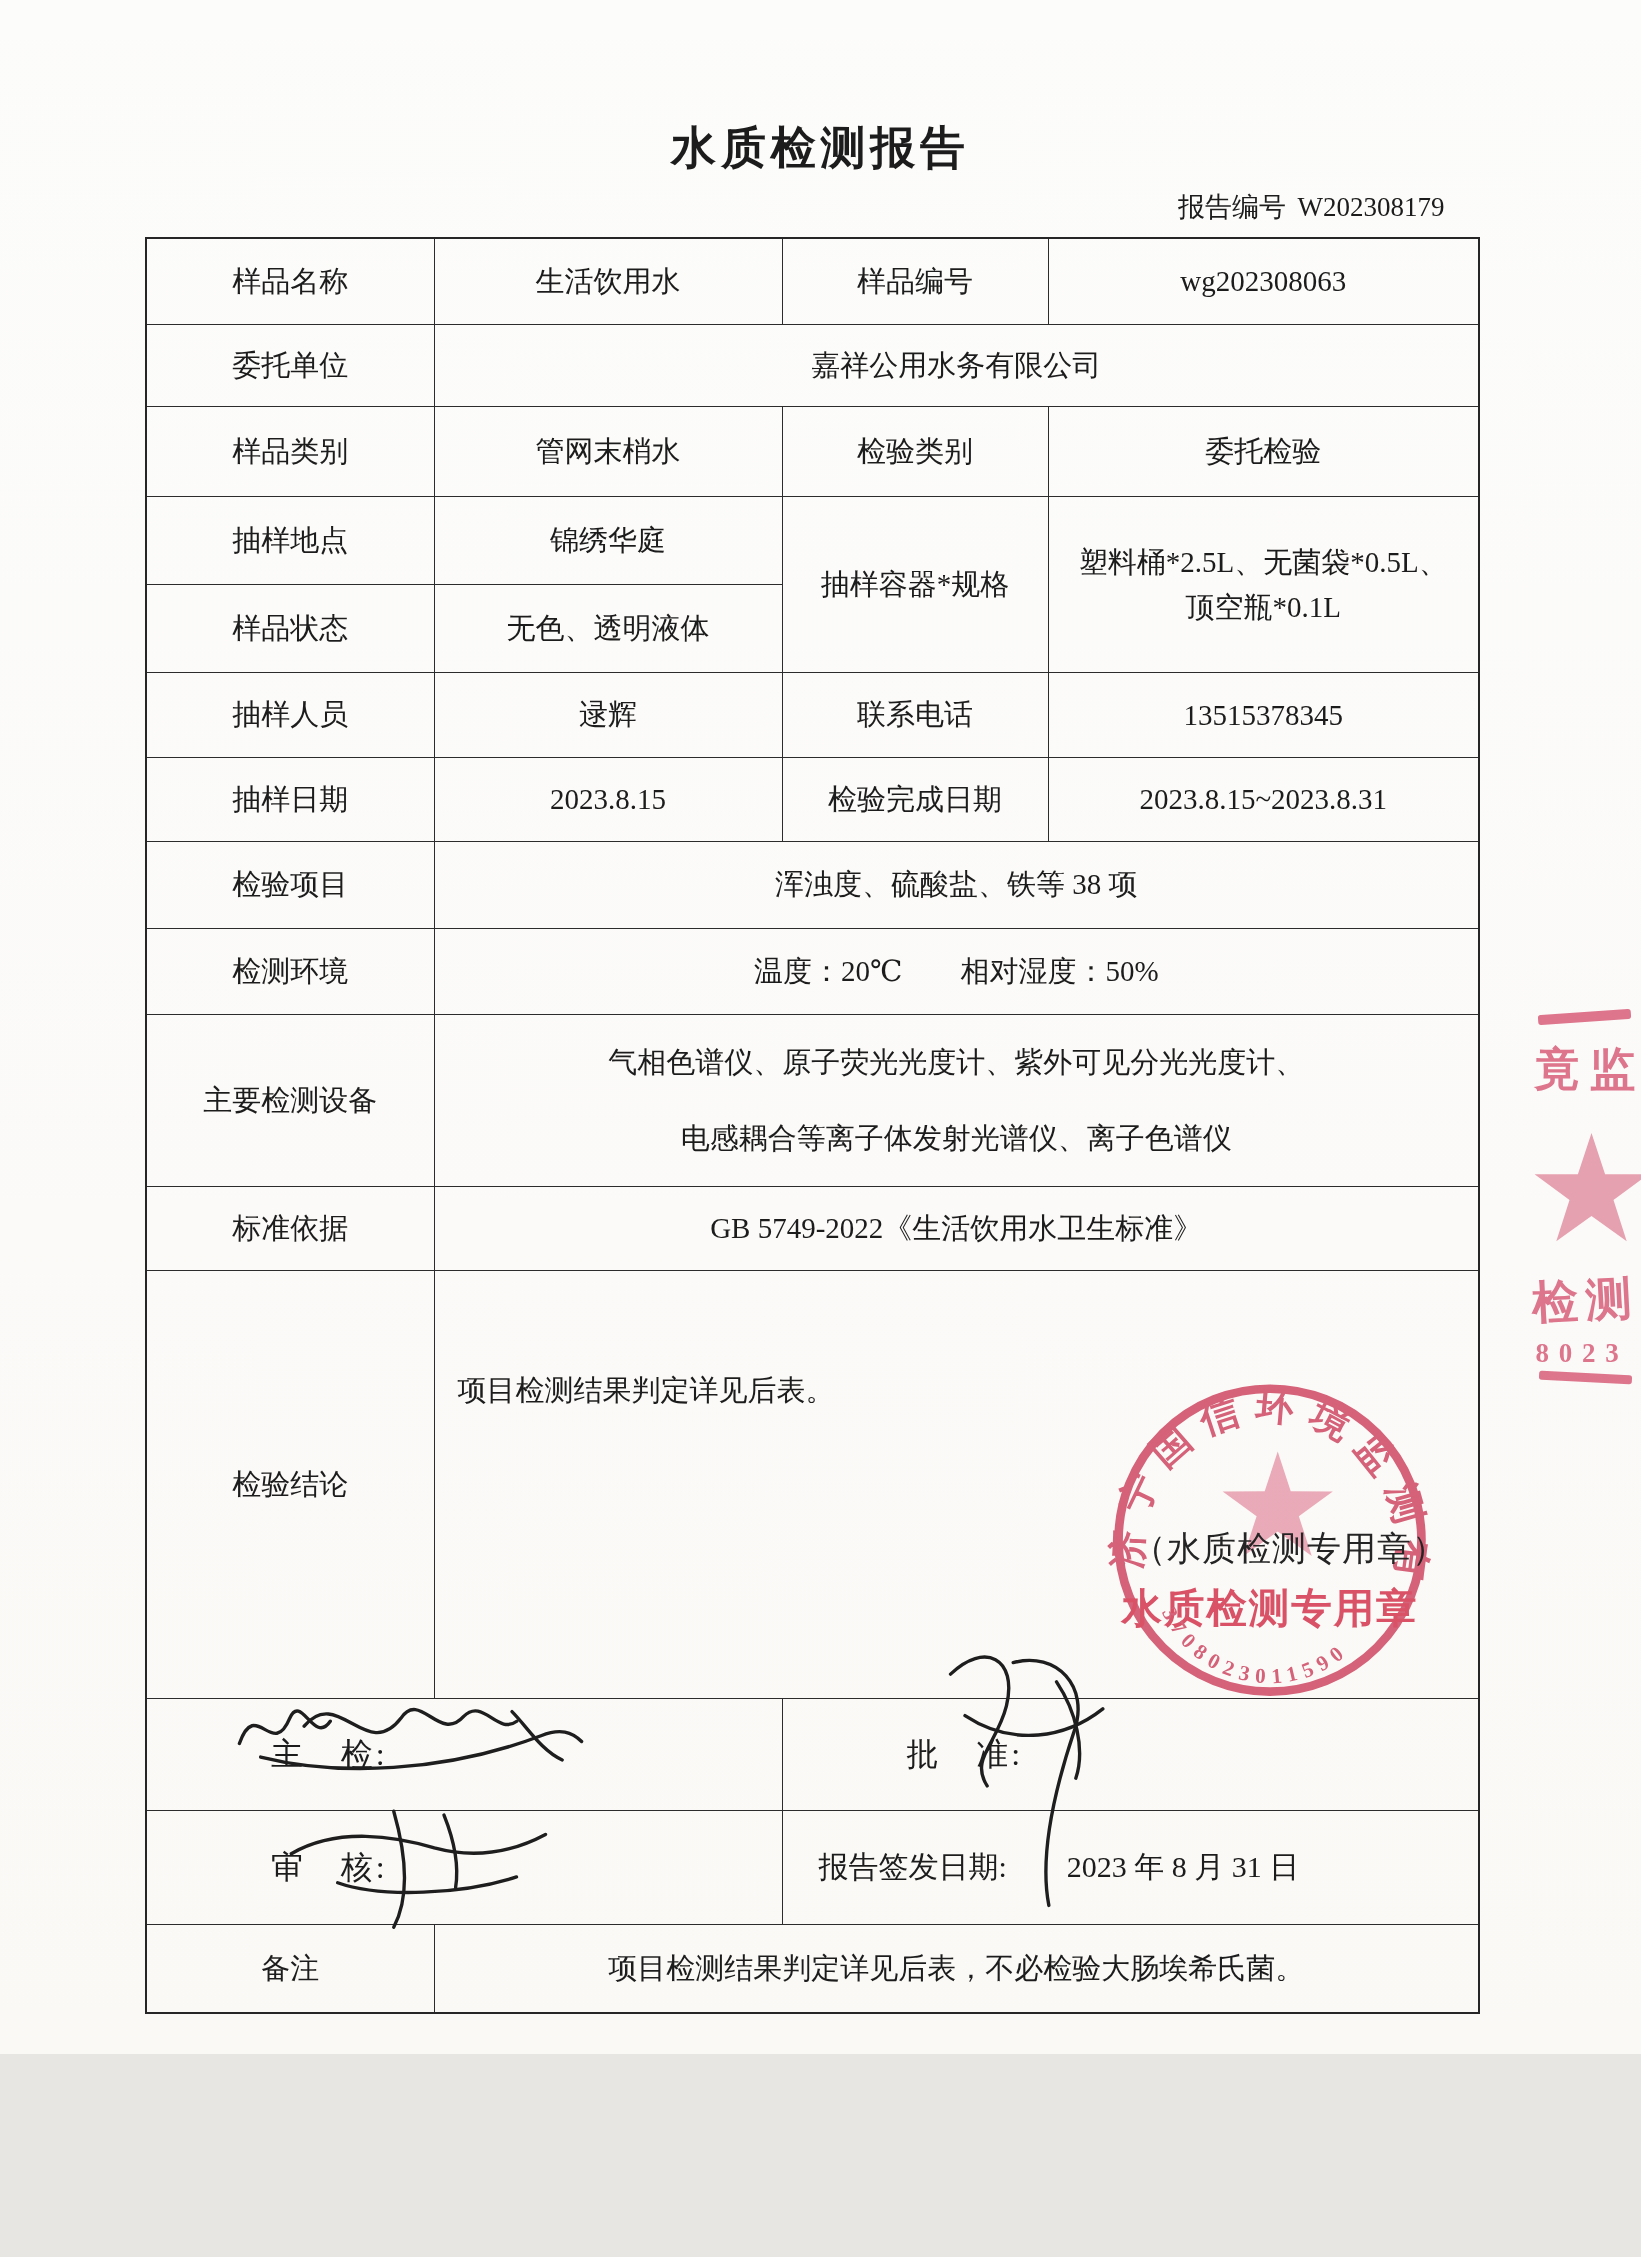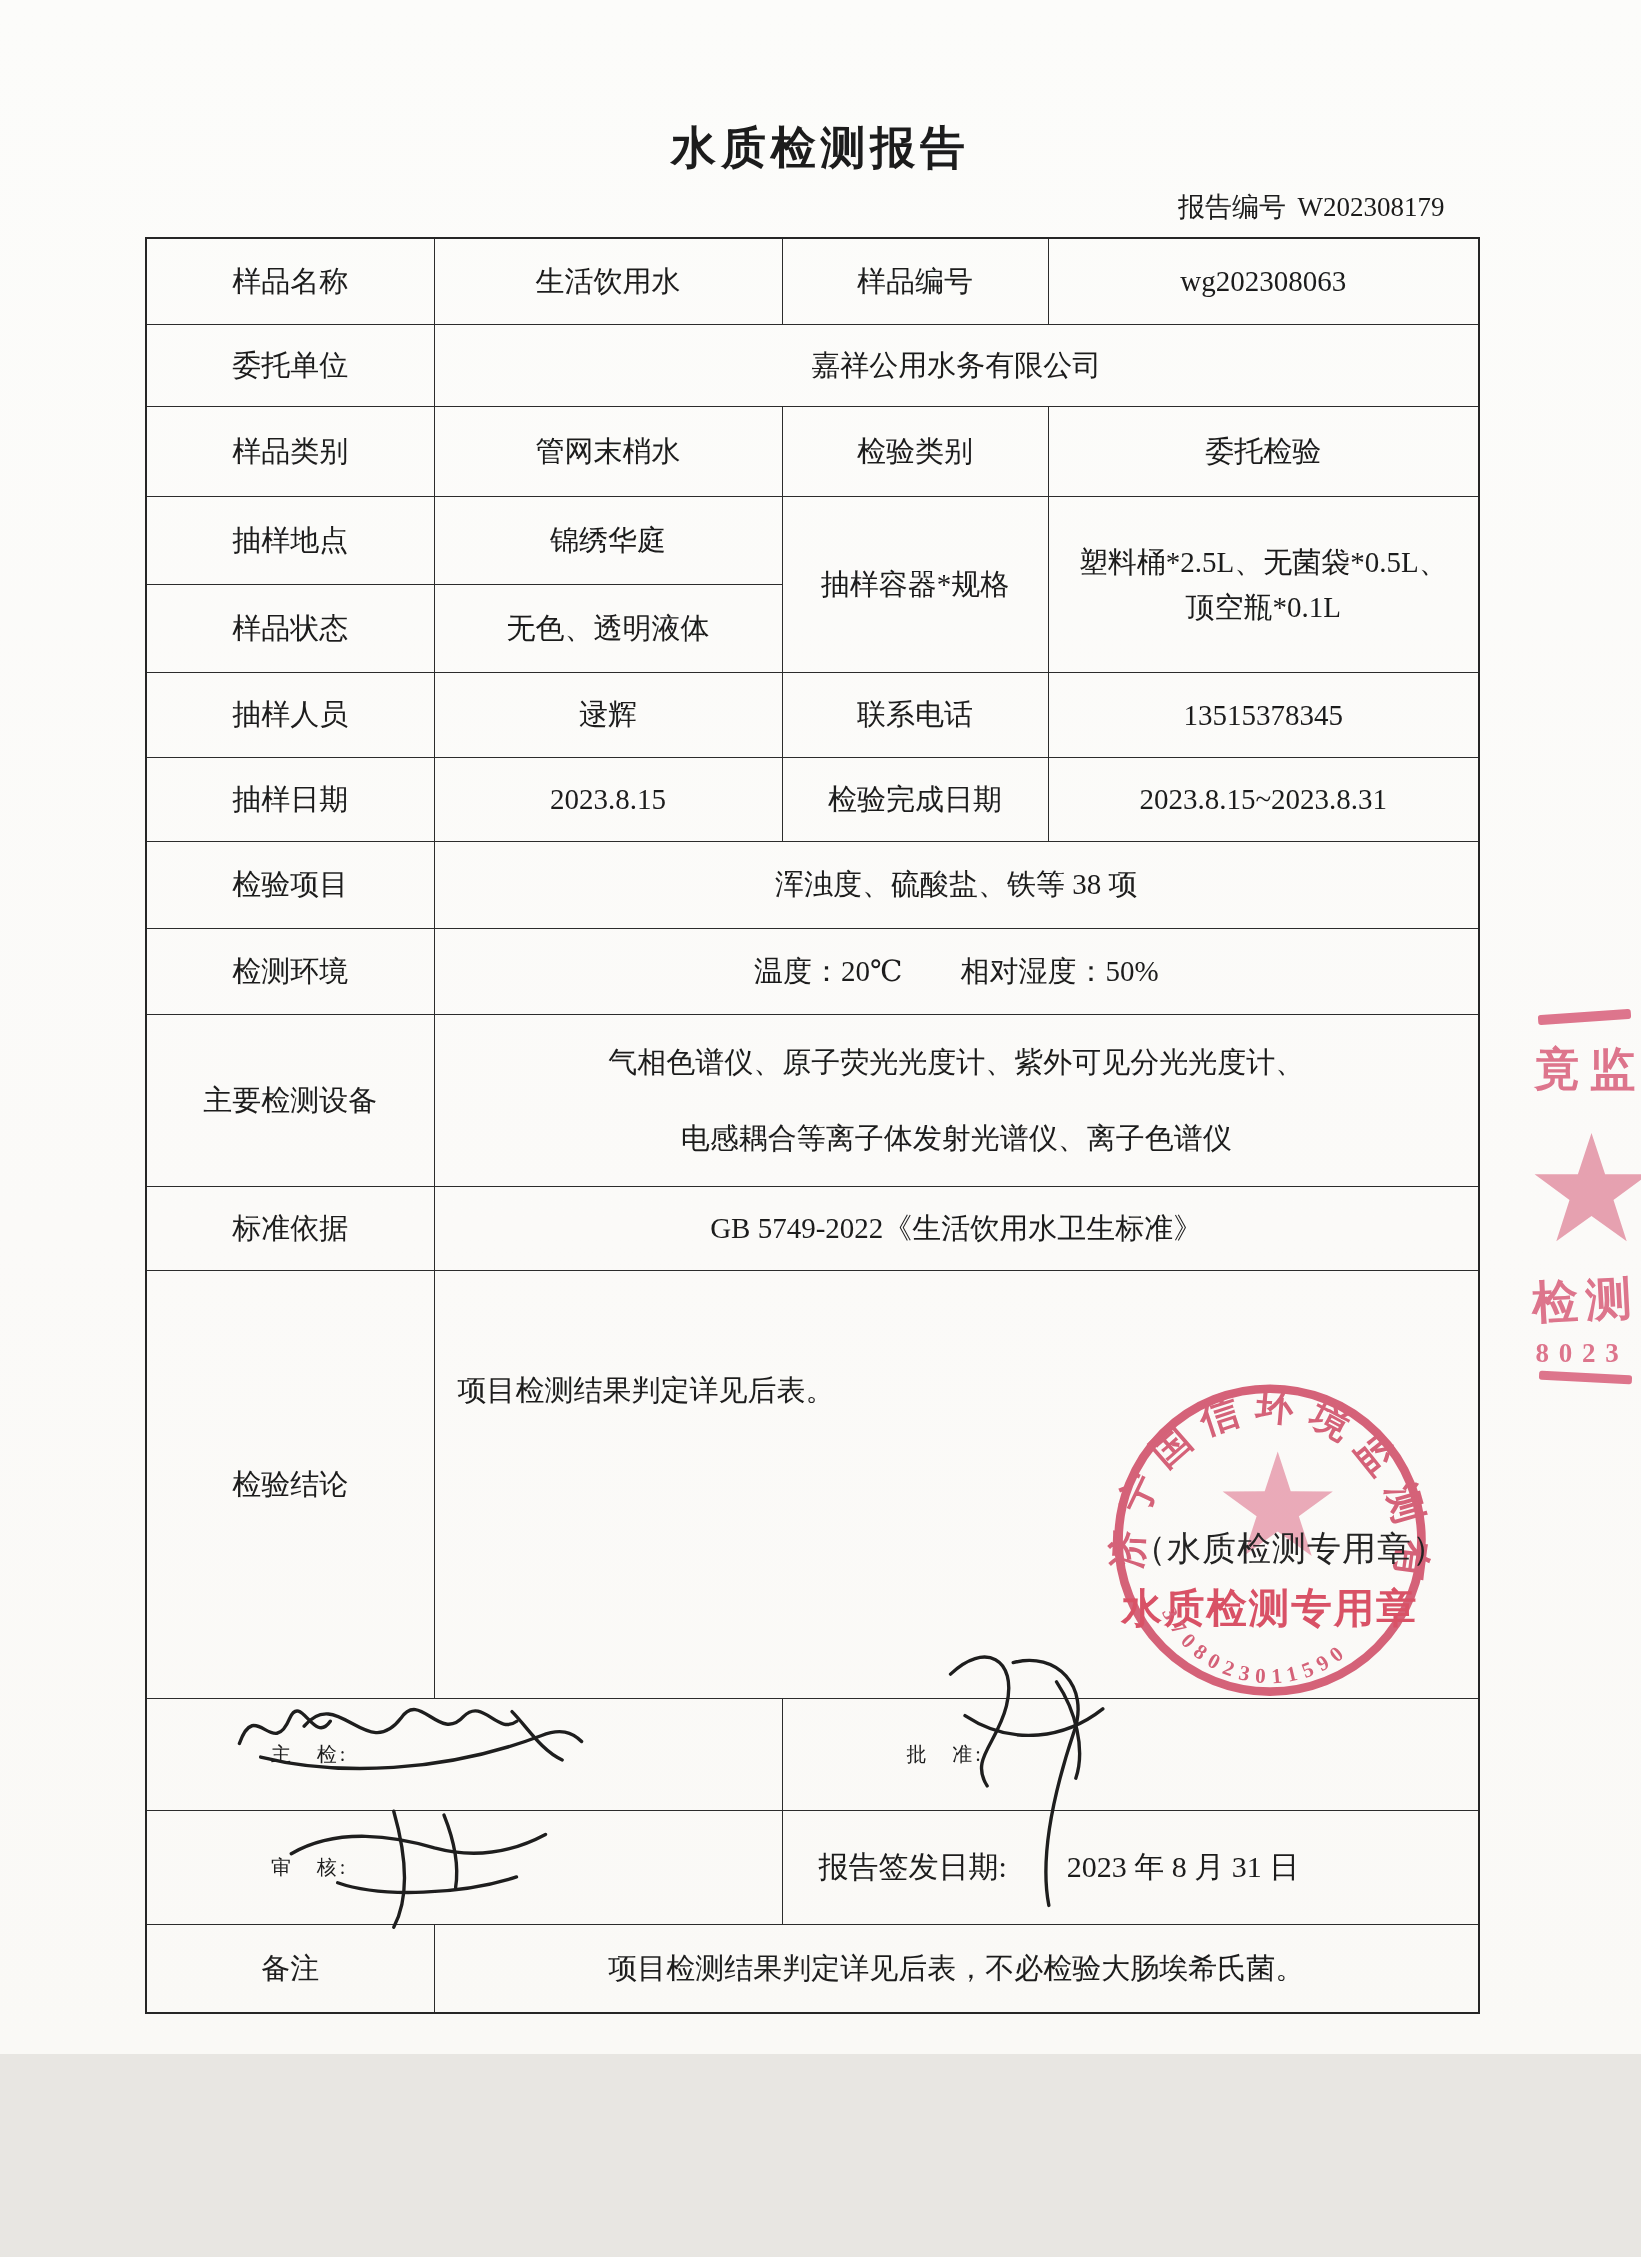--- a/index.html
+++ b/index.html
@@ -16,21 +16,21 @@
   table.doc{position:absolute;top:237px;left:145px;width:1332px;
     border-collapse:collapse;table-layout:fixed;border:2.9px solid #262626;}
   td{border:1.9px solid #2c2c2c;font-size:29px;text-align:center;
     vertical-align:middle;padding:0 5.8px;overflow:visible;}
   .rh84{height:81px}.rh86{height:83px}.rh87{height:84px}.rh88{height:85px}
   .rh89{height:86px}.rh90{height:87px}.rh92{height:89px}.rh115{height:111px}
   .rh117{height:113px}.rh177{height:171px}.rh442{height:427px}
   .two-line div{line-height:1.55;}
   .equip div{line-height:2.6;}
   .concl{vertical-align:top;text-align:left;padding:100px 0 0 23px;}
-  .sig-cell{text-align:left;padding-left:124px;font-size:20px;letter-spacing:2.9px;}
+  .sig-cell{text-align:left;padding-left:124px;font-size:32px;letter-spacing:2.9px;}
   .issue-cell{text-align:left;padding-left:36px;font-size:30px;}
   .issue-cell .date{margin-left:60px;}
   .footer{position:absolute;top:2155px;left:0;width:100%;text-align:center;
     font-size:26px;letter-spacing:1.9px;}
   
   .seal{position:absolute;left:1106px;top:1373px;width:328px;height:344px;
     opacity:.9;mix-blend-mode:multiply;z-index:5;}
   .seal-note{position:absolute;left:1110px;top:1526px;width:359px;z-index:6;
     text-align:center;font-size:34px;color:#242424;letter-spacing:1px;}
   

